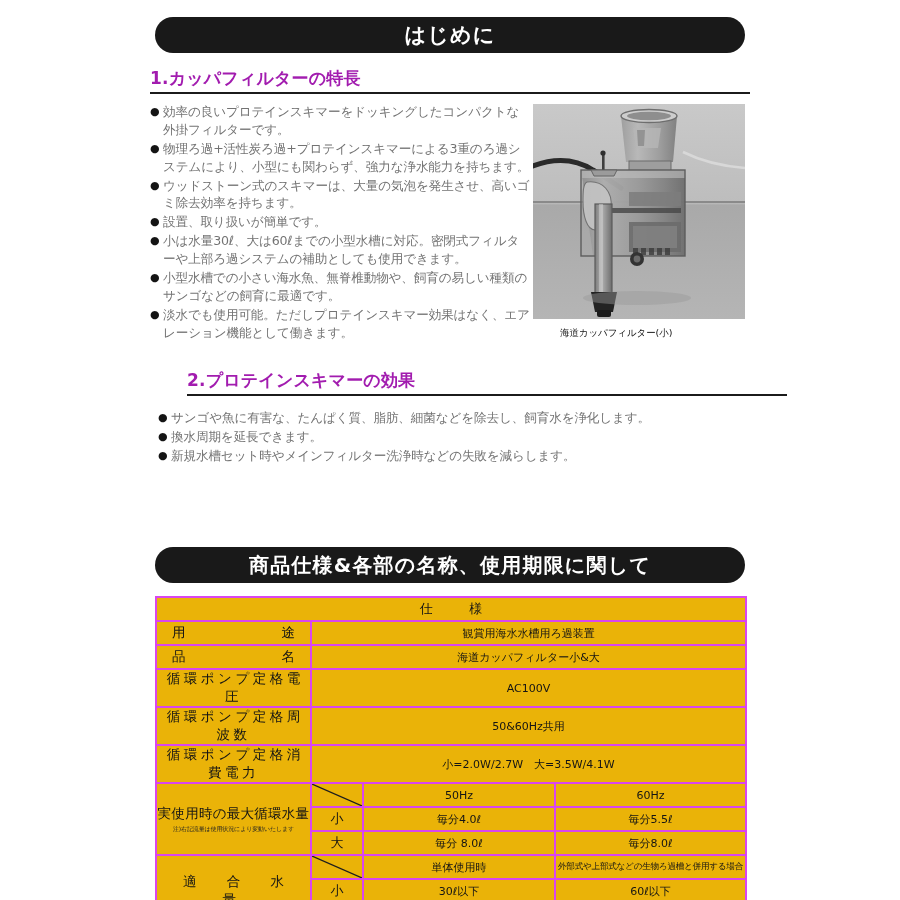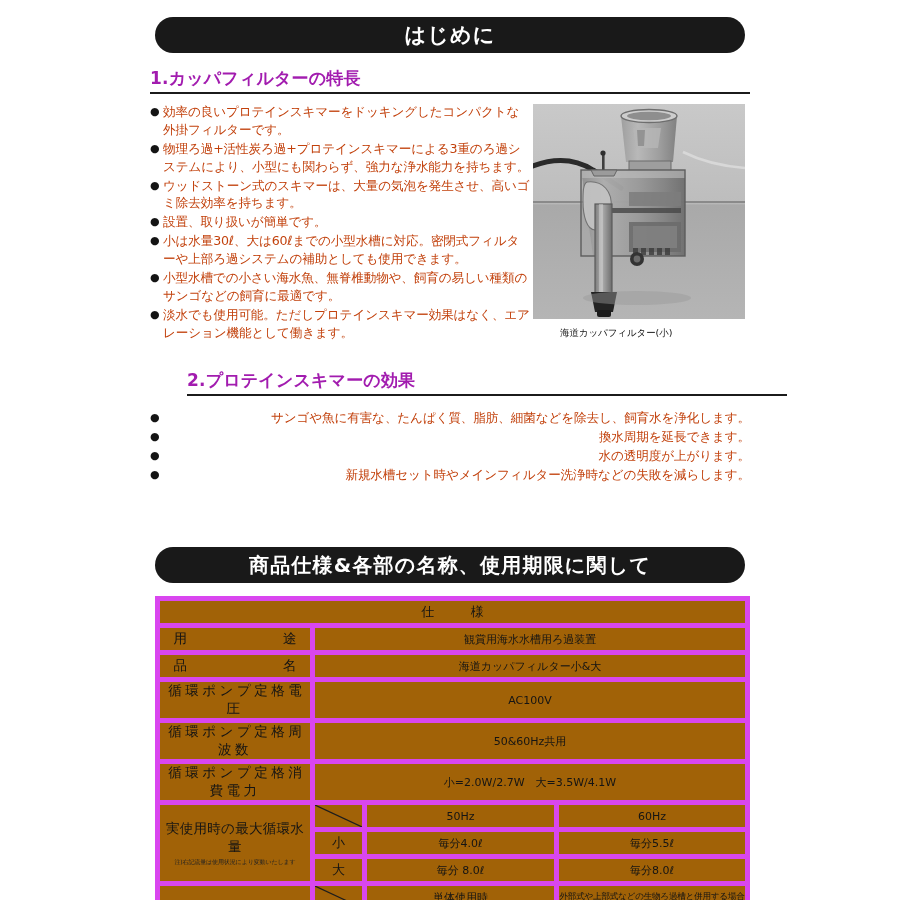--- a/index.html
+++ b/index.html
@@ -69,33 +69,32 @@
     width: 600px;
   }
   #head-features { top: 68px; }
   #head-effects  { top: 370px; margin-left: 37px; }
 
   
   .bullets {
     position: absolute;
     font-size: 12.6px;
     line-height: 1.42;
-    color: #c2410c;
+    color: #737373;
     letter-spacing: -0.01em;
   }
   #bullets-features {
     left: 150px;
     top: 103px;
     width: 380px;
   }
   #bullets-effects {
-    left: 150px;
+    left: 158px;
     top: 409px;
     width: 600px;
-    text-align: right;
   }
   .bullet {
     display: block;
     position: relative;
     padding-left: 13px;
     margin-bottom: 1px;
     text-indent: 0;
   }
   .bullet::before {
     content: "\25CF";
@@ -139,25 +138,25 @@
     top: 596px;
     width: 590px;
   }
   table.spec {
     border-collapse: collapse;
     width: 590px;
     table-layout: fixed;
     font-size: 11px;
   }
   table.spec td, table.spec th {
-    border: 5px solid #d946ef;
+    border: 2px solid #d946ef;
     padding: 0;
     text-align: center;
     vertical-align: middle;
-    background: #a16207;
+    background: #eab308;
     color: #141414;
     font-weight: normal;
     height: 22px;
   }
   td.hdr-black {
     background: #0f0f0f;
     color: #ffffff;
     font-weight: bold;
     font-size: 13px;
     letter-spacing: 0.9em;
@@ -331,21 +330,20 @@
   <div class="photo-caption">海道カッパフィルター(小)</div>
 
   <div class="section-head" id="head-effects">
     <div class="sh-text">2.プロテインスキマーの効果</div>
     <div class="sh-rule"></div>
   </div>
 
   <div class="bullets" id="bullets-effects">
     <span class="bullet nowrap">サンゴや魚に有害な、たんぱく質、脂肪、細菌などを除去し、飼育水を浄化します。</span>
     <span class="bullet nowrap">換水周期を延長できます。</span>
-    <span class="bullet nowrap">水の透明度が上がります。</span>
     <span class="bullet nowrap">新規水槽セット時やメインフィルター洗浄時などの失敗を減らします。</span>
   </div>
 
   <div class="banner" id="banner-spec">
     <span>商品仕様&amp;各部の名称、使用期限に関して</span>
   </div>
 
   <div class="spec-table-wrap">
     <table class="spec">
       <colgroup>

